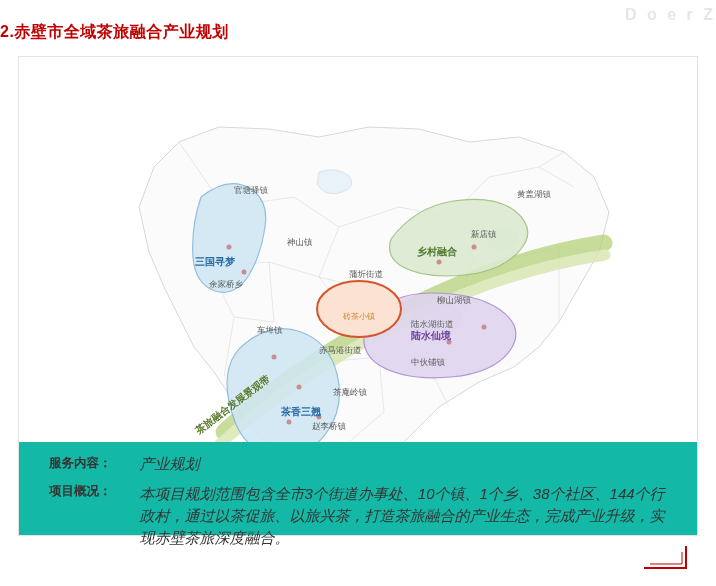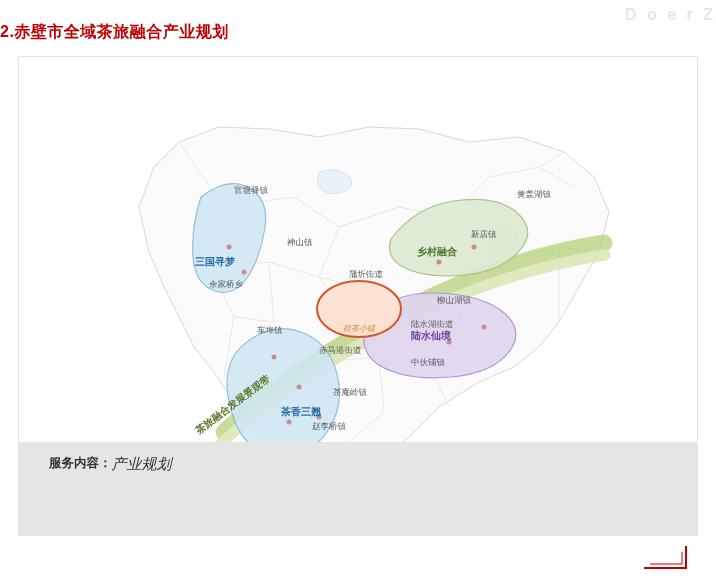--- a/index.html
+++ b/index.html
@@ -35,21 +35,21 @@
     font-weight: bold;
     color: #c00000;
     letter-spacing: 0.5px;
   }
   .card {
     position: absolute;
     left: 18px;
     top: 56px;
     width: 680px;
     height: 480px;
-    background: #e5e5e5;
+    background: #14b8a6;
     border: 1px solid #e3e3e3;
     box-sizing: border-box;
   }
   .map-area {
     position: absolute;
     left: 0;
     top: 0;
     width: 678px;
     height: 385px;
     overflow: hidden;
@@ -102,20 +102,21 @@
   .text-block {
     position: absolute;
     left: 30px;
     top: 398px;
     width: 620px;
   }
   .row {
     display: flex;
     align-items: flex-start;
     margin-bottom: 10px;
+    gap: 28px;
   }
   .row-label {
     font-size: 12.5px;
     font-weight: bold;
     color: #333333;
     white-space: nowrap;
     flex: 0 0 auto;
   }
   .row-value {
     font-size: 15px;
@@ -208,29 +209,33 @@
     <div class="map-label" style="left:498px; top:132px;">黄盖湖镇</div>
     <div class="map-label" style="left:330px; top:212px;">蒲圻街道</div>
     <div class="map-label" style="left:392px; top:262px;">陆水湖街道</div>
     <div class="map-label" style="left:300px; top:288px;">赤马港街道</div>
 
     <div class="zone-label blue" style="left:176px; top:198px;">三国寻梦</div>
     <div class="zone-label green" style="left:398px; top:188px;">乡村融合</div>
     <div class="zone-label purple" style="left:392px; top:272px;">陆水仙境</div>
     <div class="zone-label blue" style="left:262px; top:348px;">茶香三翘</div>
 
-    <div class="center-sub" style="left:324px; top:266px;font-style:italic;">砖茶小镇</div>
+    <div class="center-sub" style="left:324px; top:254px;">砖茶小镇</div>
 
     <div class="belt-label" style="left:178px; top:368px; transform: rotate(-37deg);">茶旅融合发展景观带</div>
   </div>
 
   <div class="text-block">
     <div class="row">
       <div class="row-label">服务内容：</div>
       <div class="row-value" style="line-height:18px;">产业规划</div>
     </div>
+    <div class="row">
+      <div class="row-label">项目概况：</div>
+      <div class="row-value">本项目规划范围包含全市3个街道办事处、10个镇、1个乡、38个社区、144个行政村，通过以茶促旅、以旅兴茶，打造茶旅融合的产业生态，完成产业升级，实现赤壁茶旅深度融合。</div>
+    </div>
   </div>
 </div>
 
 <svg class="corner-mark" viewBox="0 0 46 26">
   <path d="M2,24 L44,24 L44,2" fill="none" stroke="#c00000" stroke-width="2"></path>
   <path d="M8,20 L40,20 L40,8" fill="none" stroke="#c00000" stroke-width="1"></path>
 </svg>
 
 </body></html>

